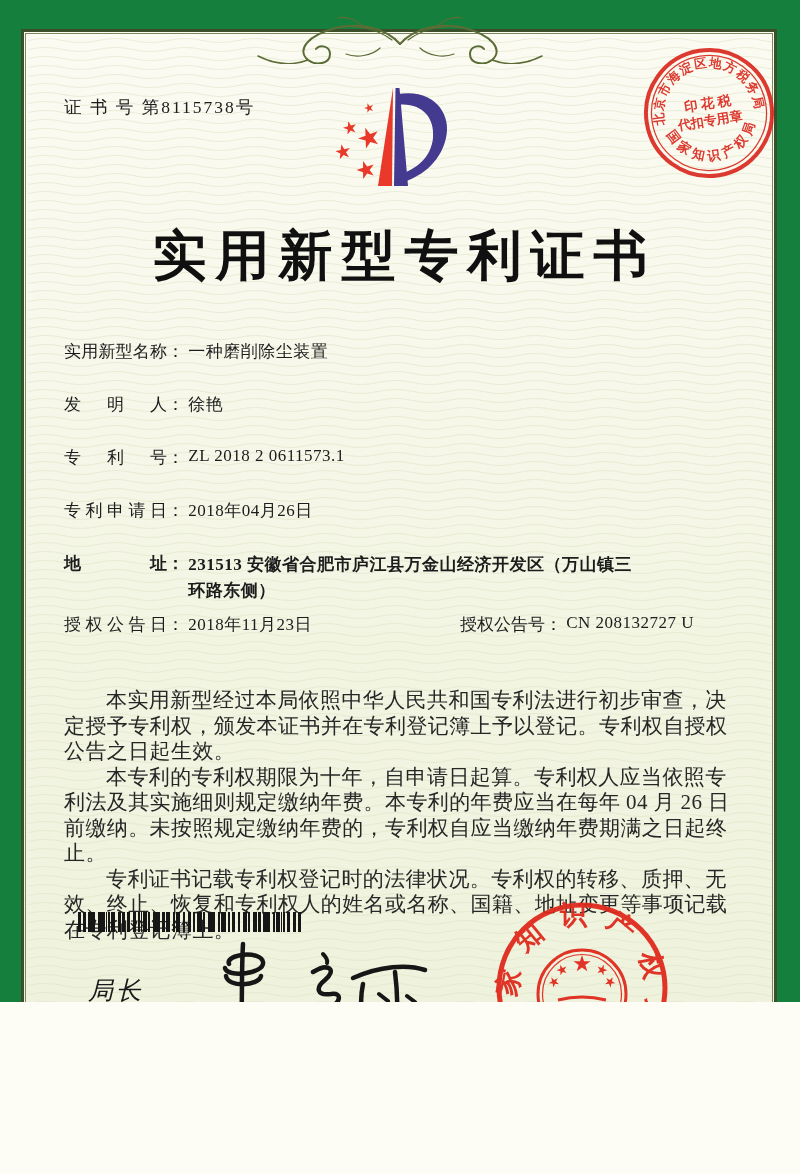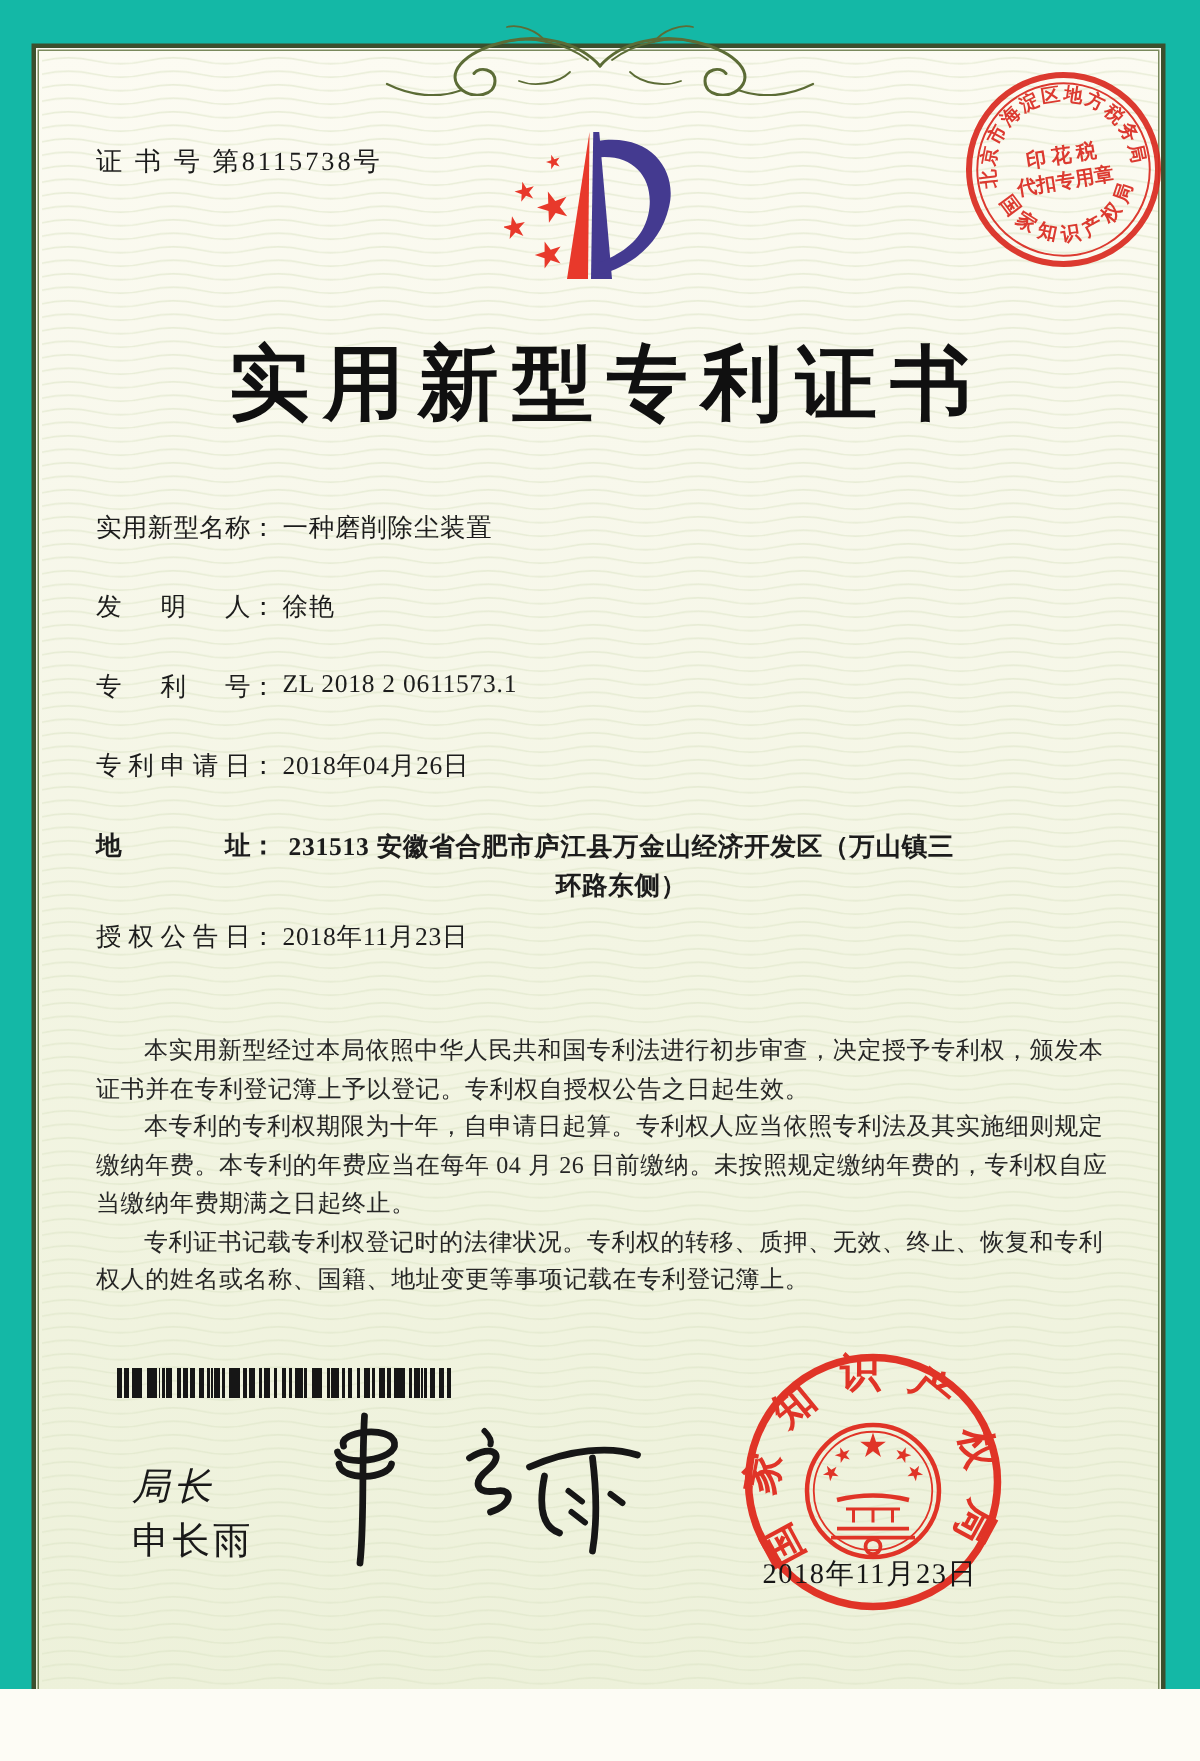--- a/index.html
+++ b/index.html
@@ -1,36 +1,36 @@
 <!DOCTYPE html>
 <html><head>
 <meta charset="utf-8">
 <style>
   html,body{margin:0;padding:0;}
   body{width:800px;height:1174px;background:#fdfcf5;font-family:"Liberation Serif","DejaVu Serif",serif;color:#1c1c1c;}
-  .page{position:relative;width:800px;height:1126px;overflow:hidden;background:#14b8a6;}
+  .page{position:relative;width:800px;height:1002px;overflow:hidden;background:#15803d;}
   .frame{position:absolute;left:21px;top:29px;width:750px;height:1104px;border:3px solid #3c4f2d;
          background:linear-gradient(180deg,#fcfbf2 0%,#f8f8ec 25%,#f3f5e3 55%,#edf1da 100%);}
   .frame-inner{position:absolute;inset:1px;border:1px solid #7a895c;pointer-events:none;}
   .waves{position:absolute;inset:4px;opacity:.6;}
   .cert-no{position:absolute;left:64px;top:95px;font-size:17.5px;letter-spacing:2px;}
   .logo{position:absolute;left:336px;top:86px;}
   .stamp-top{position:absolute;left:642px;top:46px;transform:rotate(-9deg);opacity:.9;}
   .title{position:absolute;left:0;top:220px;width:100%;text-align:center;font-size:54px;font-weight:bold;
          letter-spacing:9px;text-indent:9px;color:#101010;}
   .fields{position:absolute;left:64px;top:340px;width:680px;font-size:17px;}
   .frow{height:23px;margin-bottom:30px;white-space:nowrap;}
   .frow.addr{height:auto;white-space:normal;margin-bottom:9px;font-weight:bold;}
   .flabel{display:inline-block;width:103px;text-align:justify;text-align-last:justify;vertical-align:top;}
   .fcolon{vertical-align:top;}
-  .fvalue{display:inline-block;vertical-align:top;letter-spacing:.5px;text-align:center;}
+  .fvalue{display:inline-block;vertical-align:top;letter-spacing:.5px;}
   .addr .fvalue{width:452px;line-height:26px;letter-spacing:.5px;}
   .grant-row{position:relative;height:23px;white-space:nowrap;}
   .grant-right{position:absolute;left:396px;top:0;}
-  .body-text{position:absolute;left:64px;top:688px;width:678px;font-size:16px;line-height:25.5px;letter-spacing:.4px;color:#262626;}
+  .body-text{position:absolute;left:64px;top:688px;width:678px;font-size:21px;line-height:25.5px;letter-spacing:.4px;color:#262626;}
   .body-text p{margin:0;text-indent:2em;}
   .barcode{position:absolute;left:78px;top:912px;width:224px;height:20px;
     background-image:
       repeating-linear-gradient(90deg,#161616 0 2px,rgba(0,0,0,0) 2px 5px),
       repeating-linear-gradient(90deg,#161616 0 1px,rgba(0,0,0,0) 1px 7px),
       repeating-linear-gradient(90deg,#161616 0 3px,rgba(0,0,0,0) 3px 11px);}
   .official-title{position:absolute;left:88px;top:974px;font-family:"Liberation Sans","DejaVu Sans",sans-serif;
       font-size:25px;letter-spacing:3px;color:#191919;font-style:italic;}
   .official-name{position:absolute;left:88px;top:1010px;font-family:Liberation Mono, monospace;
       font-size:25px;letter-spacing:2px;color:#191919;text-align:right;}
@@ -125,20 +125,24 @@
       <span class="flabel">专利申请日</span><span class="fcolon">：</span>
       <span class="fvalue">2018年04月26日</span>
     </div>
     <div class="frow addr">
       <span class="flabel">地址</span><span class="fcolon">：</span>
       <span class="fvalue">231513 安徽省合肥市庐江县万金山经济开发区（万山镇三环路东侧）</span>
     </div>
     <div class="grant-row">
       <span><span class="flabel">授权公告日</span><span class="fcolon">：</span>
       <span class="fvalue">2018年11月23日</span></span>
+      <span class="grant-right">
+        <span>授权公告号</span><span class="fcolon">：</span>
+        <span class="fvalue">CN 208132727 U</span>
+      </span>
     </div>
   </div>
 
   <div class="body-text">
     <p>本实用新型经过本局依照中华人民共和国专利法进行初步审查，决定授予专利权，颁发本证书并在专利登记簿上予以登记。专利权自授权公告之日起生效。</p>
     <p>本专利的专利权期限为十年，自申请日起算。专利权人应当依照专利法及其实施细则规定缴纳年费。本专利的年费应当在每年 04 月 26 日前缴纳。未按照规定缴纳年费的，专利权自应当缴纳年费期满之日起终止。</p>
     <p>专利证书记载专利权登记时的法律状况。专利权的转移、质押、无效、终止、恢复和专利权人的姓名或名称、国籍、地址变更等事项记载在专利登记簿上。</p>
   </div>
 
   <div class="barcode"></div>

